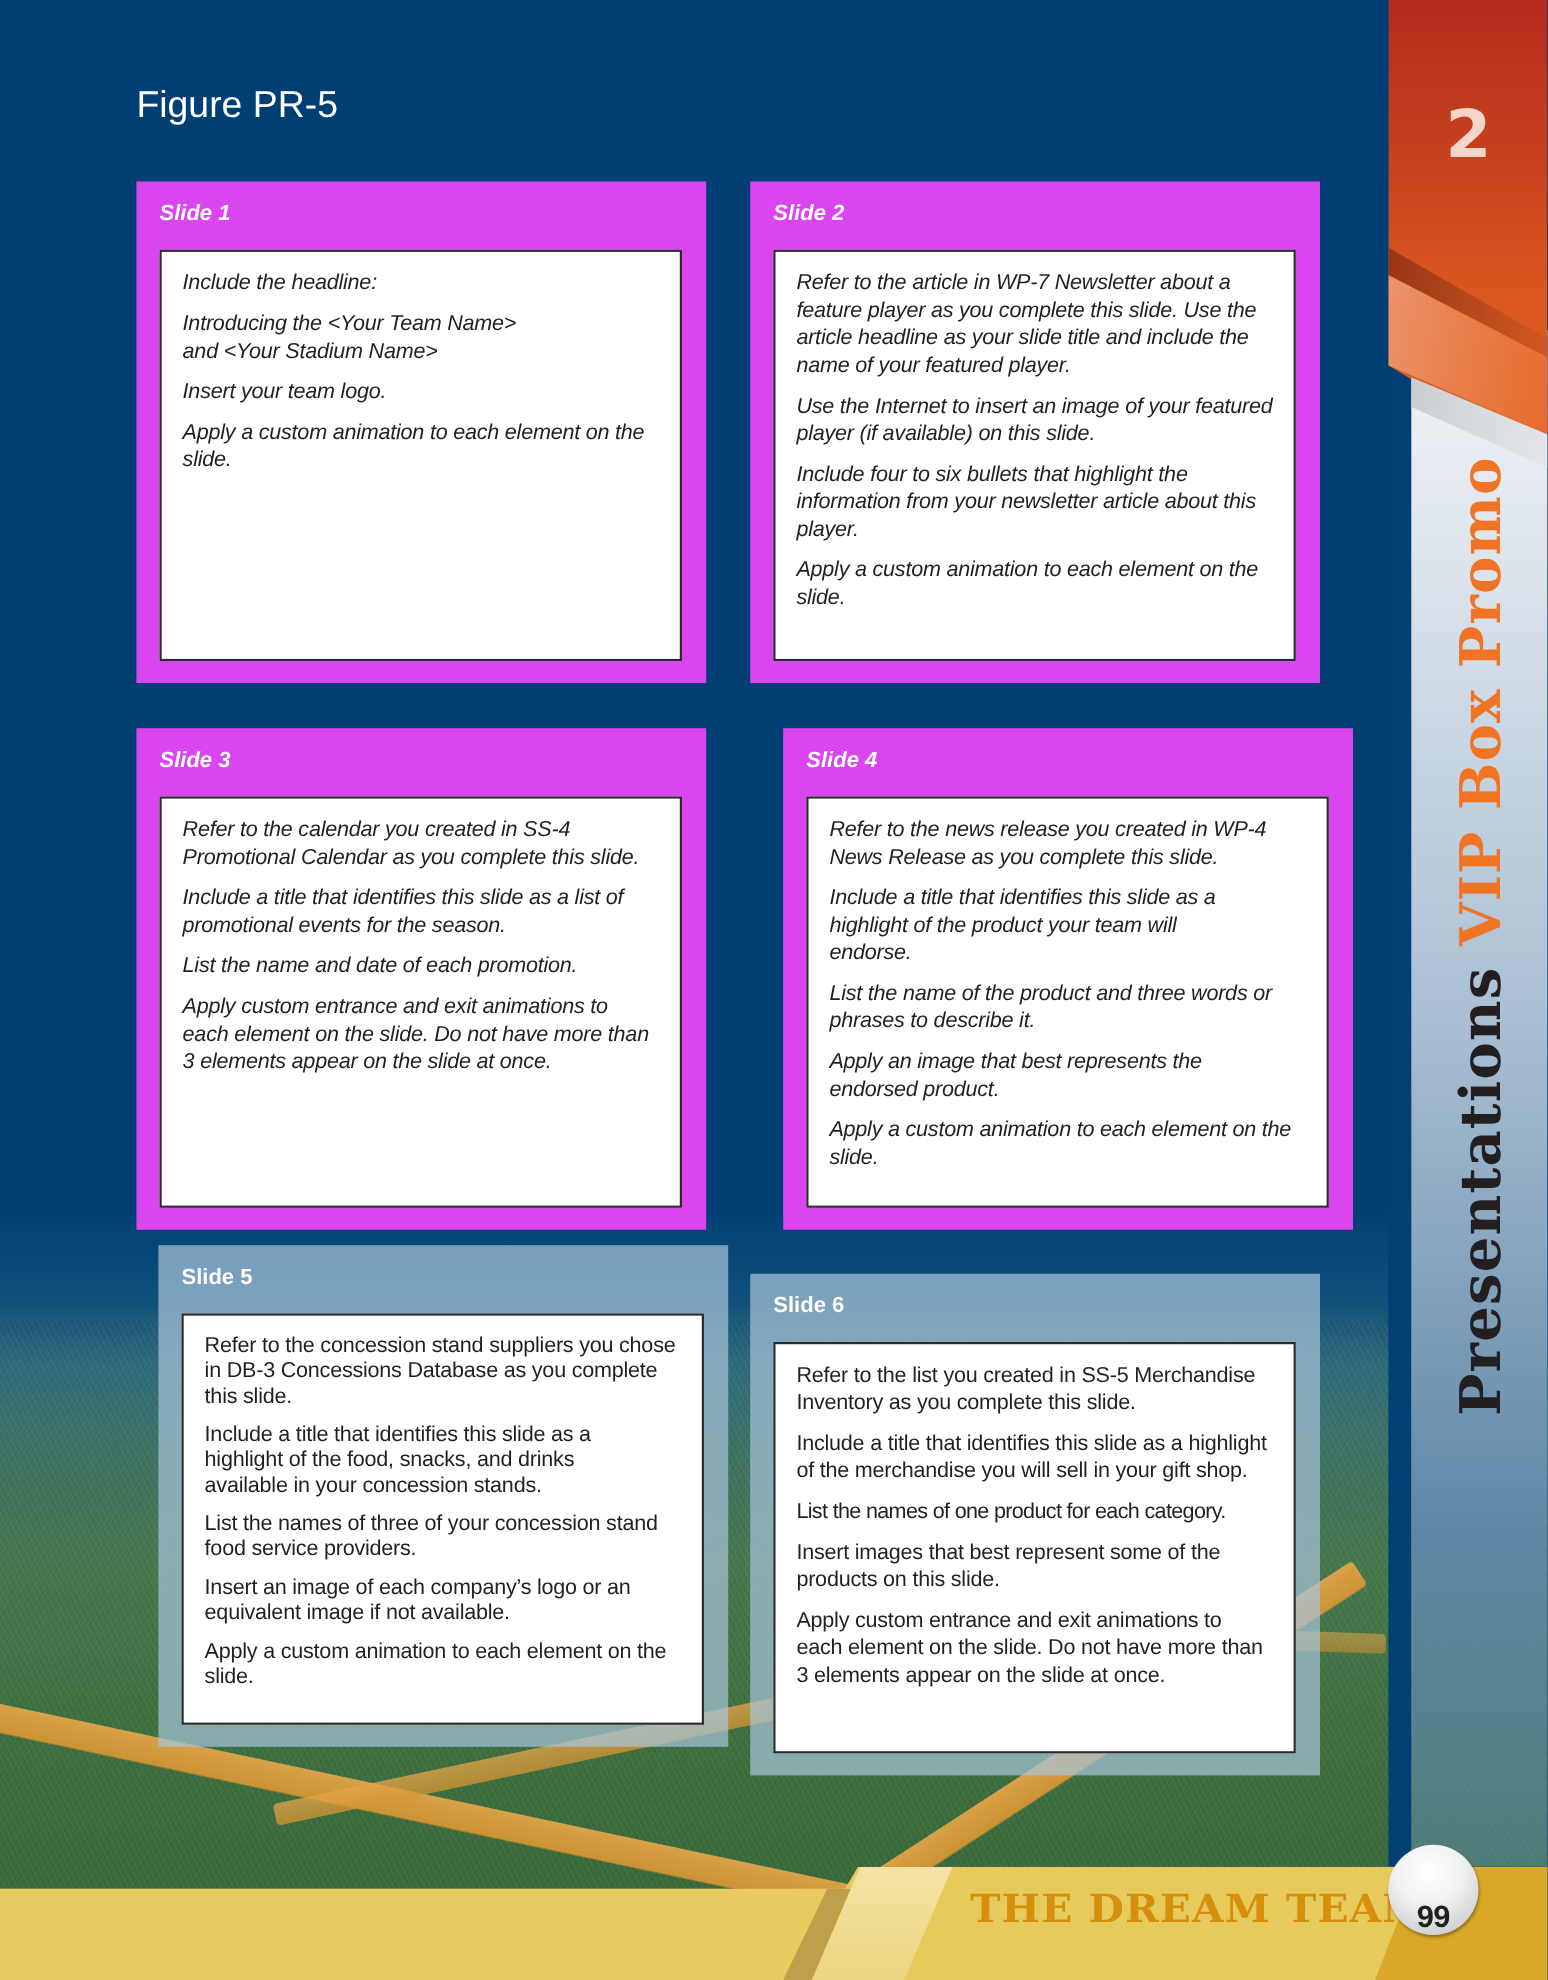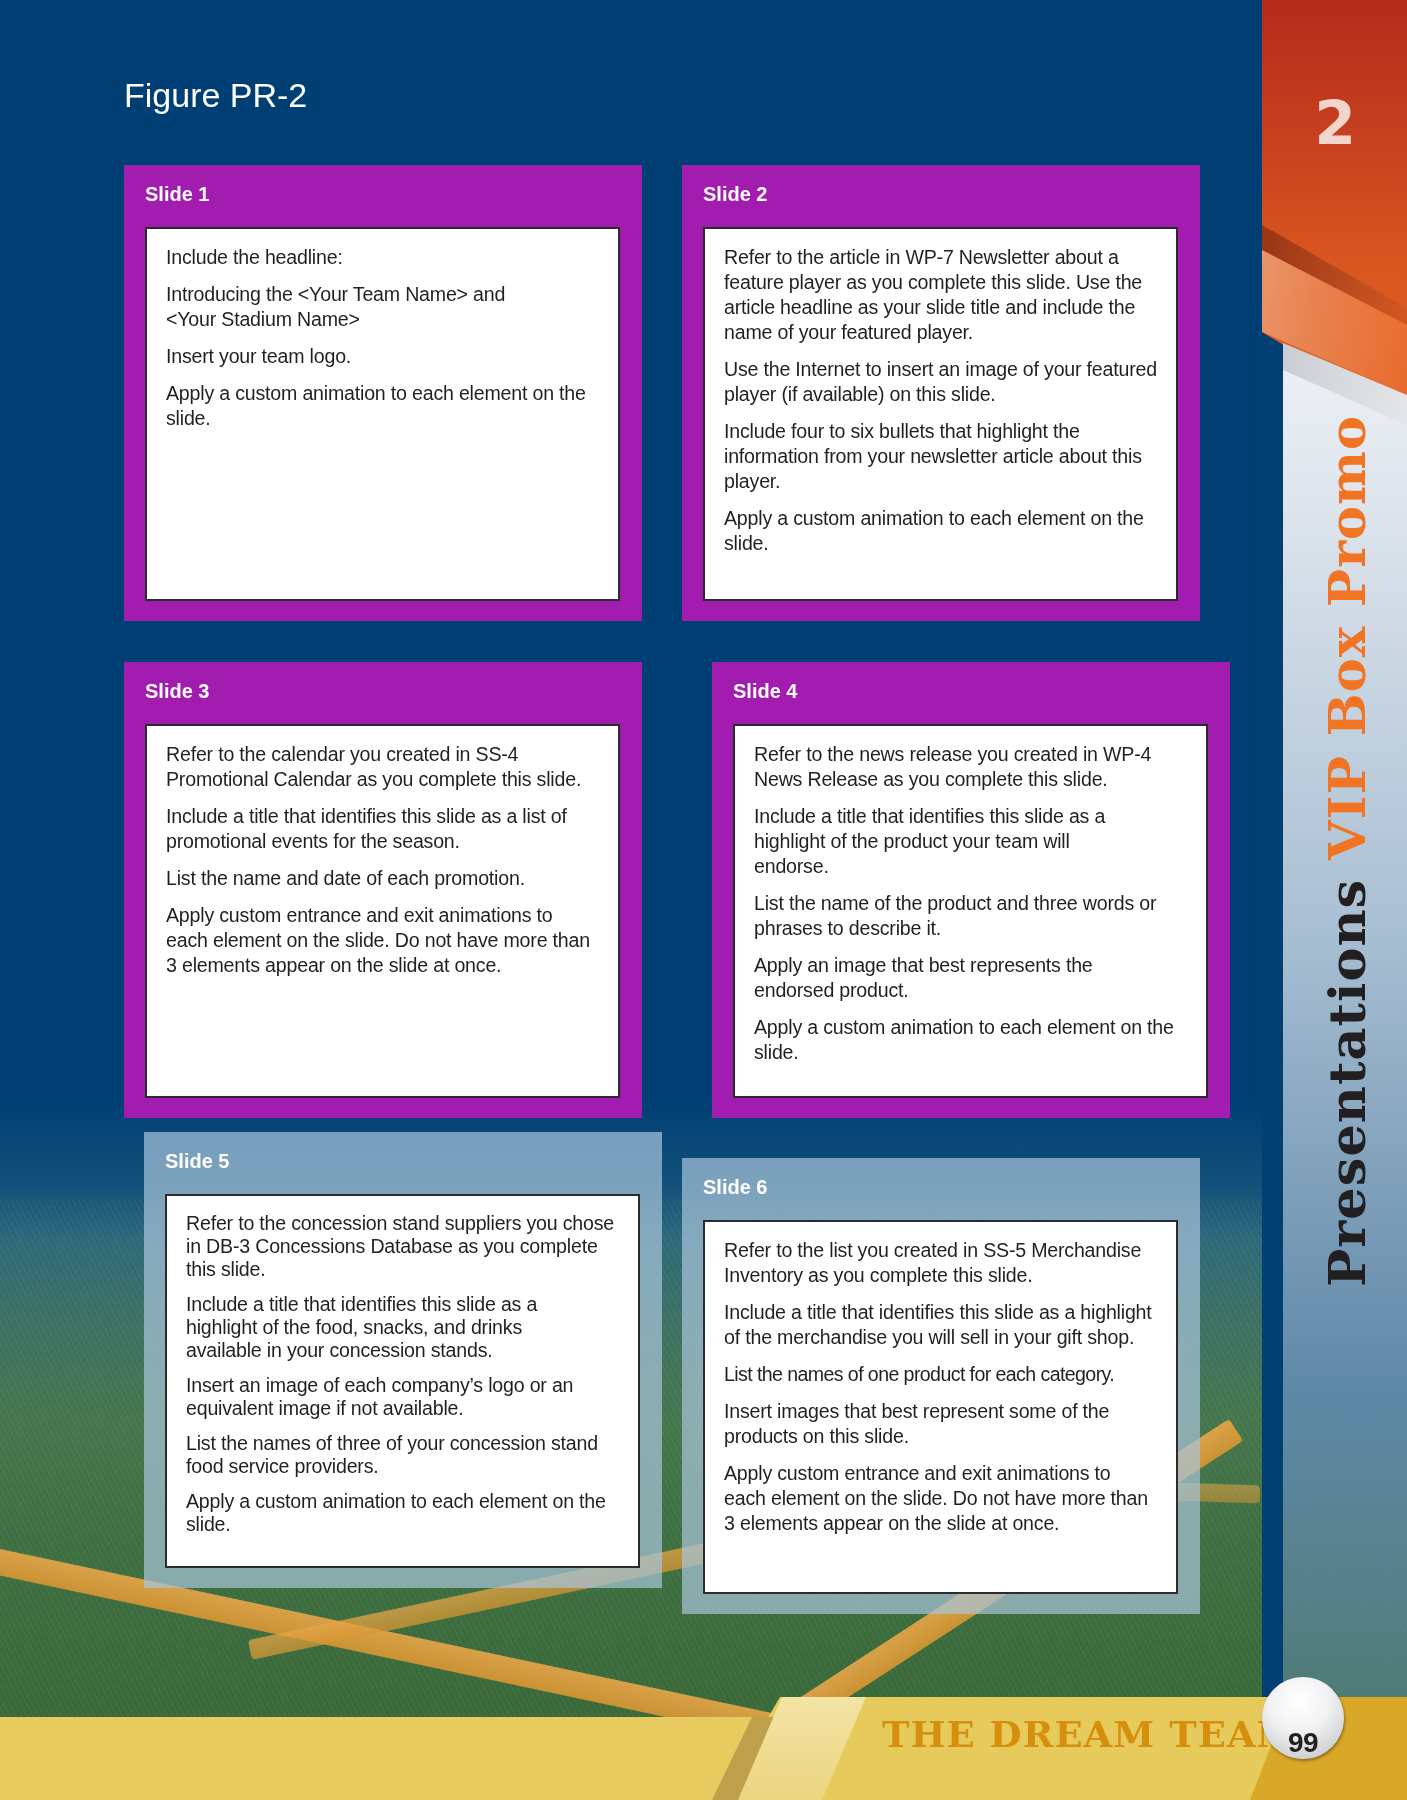--- a/index.html
+++ b/index.html
@@ -99,21 +99,21 @@
     position: absolute; left: 124px; top: 76px;
     font-family: "Liberation Sans", sans-serif;
     font-size: 34px; color: #ffffff; font-weight: normal;
   }
 
   
   .panel {
     position: absolute; width: 518px; height: 456px;
     background: rgba(168, 196, 218, 0.7);
   }
-  .panel.solid { background: #a21caf; }
+  .panel.solid { background: #d946ef; font-style: italic; }
   .panel-title {
     position: absolute; left: 21px; top: 18px;
     font-family: "Liberation Sans", sans-serif;
     font-weight: bold; font-size: 20px; color: #ffffff;
   }
   .panel-body {
     position: absolute; left: 21px; top: 62px; width: 475px; height: 374px;
     background: #ffffff;
     border: 2.5px solid #2b2b2f;
     padding: 16px 19px 0 19px;
@@ -198,21 +198,21 @@
   <div class="sb-dark-band"></div>
   <div class="sb-light-band"></div>
   <div class="sb-grey-band"></div>
 </div>
 <div class="chapter-number">2</div>
 <div class="vertical-title">
   <span class="vt-dark">Presentations</span>
   <span class="vt-orange">VIP Box Promo</span>
 </div>
 
-<div class="figure-label">Figure PR-2</div>
+<div class="figure-label">Figure PR-5</div>
 
 <div class="panel solid p1">
   <div class="panel-title">Slide 1</div>
   <div class="panel-body">
     <p>Include the headline:</p>
     <p style="width:340px">Introducing the &lt;Your Team Name&gt; and &lt;Your Stadium Name&gt;</p>
     <p>Insert your team logo.</p>
     <p style="width:420px">Apply a custom animation to each element on the slide.</p>
   </div>
 </div>
@@ -246,22 +246,22 @@
     <p style="width:400px">Apply an image that best represents the endorsed product.</p>
     <p style="width:420px">Apply a custom animation to each element on the slide.</p>
   </div>
 </div>
 
 <div class="panel p5">
   <div class="panel-title">Slide 5</div>
   <div class="panel-body">
     <p style="line-height:23px">Refer to the concession stand suppliers you chose in DB-3 Concessions Database as you complete this slide.</p>
     <p style="line-height:23px; width:400px">Include a title that identifies this slide as a highlight of the food, snacks, and drinks available in your concession stands.</p>
+    <p style="line-height:23px; width:420px">List the names of three of your concession stand food service providers.</p>
     <p style="line-height:23px">Insert an image of each company’s logo or an equivalent image if not available.</p>
-    <p style="line-height:23px; width:420px">List the names of three of your concession stand food service providers.</p>
     <p style="line-height:23px">Apply a custom animation to each element on the slide.</p>
   </div>
 </div>
 
 <div class="panel p6">
   <div class="panel-title">Slide 6</div>
   <div class="panel-body">
     <p>Refer to the list you created in SS-5 Merchandise Inventory as you complete this slide.</p>
     <p>Include a title that identifies this slide as a highlight of the merchandise you will sell in your gift shop.</p>
     <p style="letter-spacing:-0.6px">List the names of one product for each category.</p>

